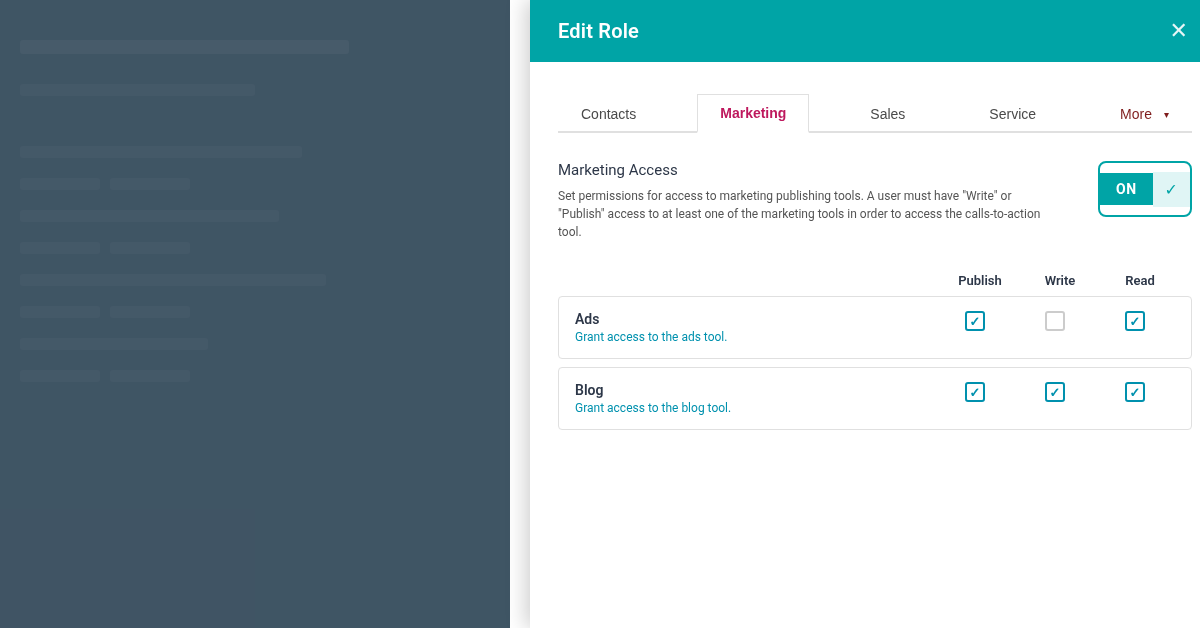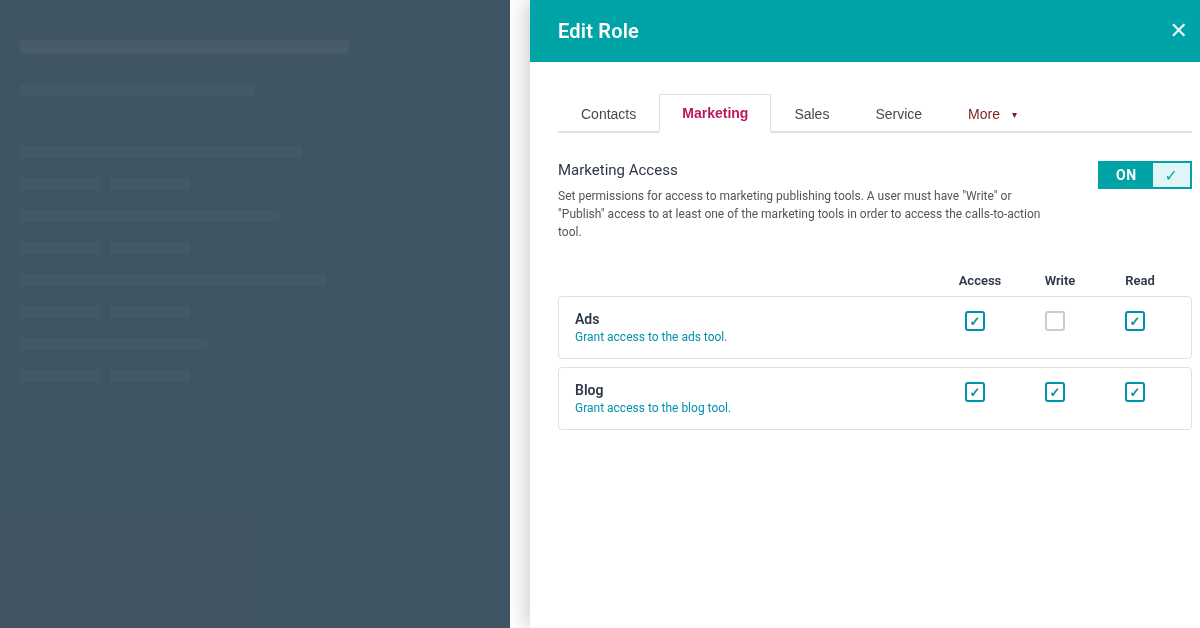--- a/index.html
+++ b/index.html
@@ -79,20 +79,21 @@
       overflow-y: auto;
       padding: 30px 28px 20px 28px;
       background: white;
     }
 
     
     .tabs {
       display: flex;
       border-bottom: 2px solid #e0e0e0;
       margin-bottom: 28px;
+      justify-content: space-between;
     }
 
     .tab {
       padding: 10px 22px;
       font-size: 14px;
       color: #4a4a4a;
       cursor: pointer;
       border: 1px solid transparent;
       border-bottom: none;
       background: none;
@@ -141,25 +142,25 @@
       font-size: 12px;
       color: #555;
       line-height: 1.5;
     }
 
     
     .toggle-btn {
       display: flex;
       align-items: center;
       border: 2px solid #00a4a6;
-      border-radius: 0;
+      border-radius: 8px;
       overflow: hidden;
       cursor: pointer;
       flex-shrink: 0;
-      height: 28px;
+      height: 56px;
     }
 
     .toggle-label {
       background: #00a4a6;
       color: white;
       padding: 8px 16px;
       font-size: 14px;
       font-weight: 700;
       letter-spacing: 0.5px;
     }
@@ -319,21 +320,21 @@
       </div>
       <div class="toggle-btn">
         <div class="toggle-label">ON</div>
         <div class="toggle-check">
           <span>✓</span>
         </div>
       </div>
     </div>
 
     <div class="perm-header-row">
-      <div class="perm-col-header">Access</div>
+      <div class="perm-col-header">Publish</div>
       <div class="perm-col-header">Write</div>
       <div class="perm-col-header">Read</div>
     </div>
 
     <div class="perm-row">
       <div class="perm-info">
         <div class="perm-name">Ads</div>
         <div class="perm-desc">Grant access to the ads tool.</div>
       </div>
       <div class="perm-checkboxes">

